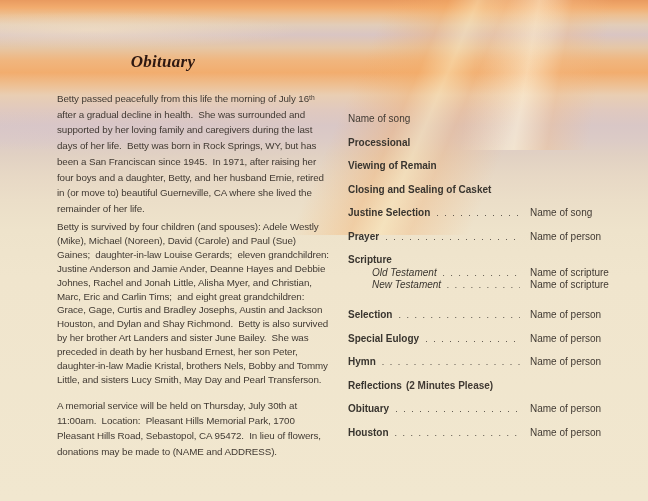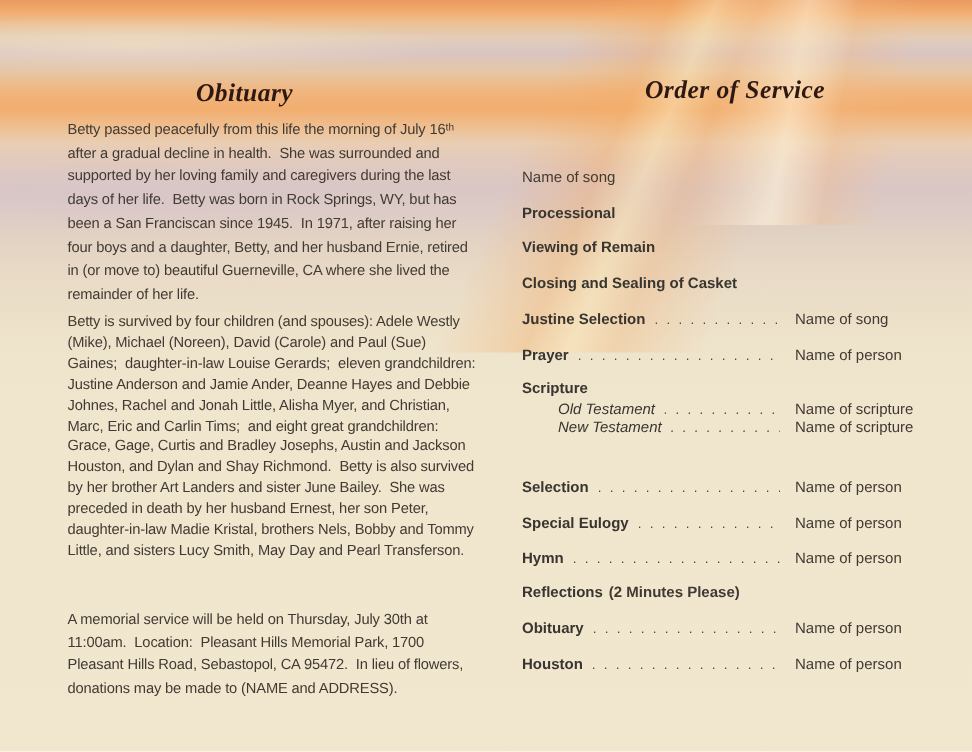--- a/index.html
+++ b/index.html
@@ -53,28 +53,28 @@
     font-style:italic; font-weight:bold;
     font-size:17px; letter-spacing:0.3px;
     color:#2e1811;
     transform:translateX(-50%);
     white-space:nowrap;
   }
   .title-left  { left:163px; top:52px; }
   .title-right { left:490px; top:50px; }
 
   .para {
-    position:absolute; margin:4px;
+    position:absolute; margin:16px;
     white-space:pre;
     font-size:9.8px; letter-spacing:-0.1px;
     color:#413a33;
   }
   .p1 { left:41px; top:75px;  line-height:15.7px; }
   .p2 { left:41px; top:204px; line-height:13.9px; }
-  .p3 { left:41px; top:402px; line-height:15.2px; }
+  .p3 { left:41px; top:382px; line-height:15.2px; }
 
   .oos {
     position:absolute; left:348px; top:113px; width:264px;
     font-size:10px; color:#413a33;
   }
   .row { display:flex; align-items:baseline; height:12px; line-height:12px; margin-bottom:11.5px; }
   .lead { display:flex; align-items:baseline; width:182px; min-width:182px; }
   .lbl  { font-weight:bold; white-space:nowrap; color:#39352f; }
   .note { margin-left:4px; white-space:nowrap;font-weight:bold; }
   .dots { flex:1 1 auto; overflow:hidden; white-space:nowrap; margin:0 10px 0 6px; color:#4a443c; }
@@ -83,21 +83,21 @@
     letter-spacing:1.5px; font-size:9px;
   }
   .val { white-space:nowrap; }
 
   .row.sub { padding-left:24px; }
   .row.sub .lead { width:158px; min-width:158px;font-style:italic; }
   .row.sub .lbl { font-weight:normal; }
 
   .r-script { margin-bottom:1px; }
   .r-old    { margin-bottom:0; }
-  .r-new    { margin-bottom:28px; }
+  .r-new    { margin-bottom:18px; }
 </style>
 </head>
 <body>
 
 <div class="page">
   <div class="sky-streaks"></div>
 
   <h1 class="col-title title-left">Obituary</h1>
 
   <p class="para p1">Betty passed peacefully from this life the morning of July 16ᵗʰ
@@ -118,21 +118,20 @@
 Houston, and Dylan and Shay Richmond.  Betty is also survived
 by her brother Art Landers and sister June Bailey.  She was
 preceded in death by her husband Ernest, her son Peter,
 daughter-in-law Madie Kristal, brothers Nels, Bobby and Tommy
 Little, and sisters Lucy Smith, May Day and Pearl Transferson.</p>
   <p class="para p3">A memorial service will be held on Thursday, July 30th at
 11:00am.  Location:  Pleasant Hills Memorial Park, 1700
 Pleasant Hills Road, Sebastopol, CA 95472.  In lieu of flowers,
 donations may be made to (NAME and ADDRESS).</p>
 
-  <h1 class="col-title title-right">Order of Service</h1>
 
   <div class="oos">
 
     <div class="row">
       <span class="val">Name of song</span>
     </div>
 
     <div class="row">
       <div class="lead">
         <span class="lbl">Processional</span>

